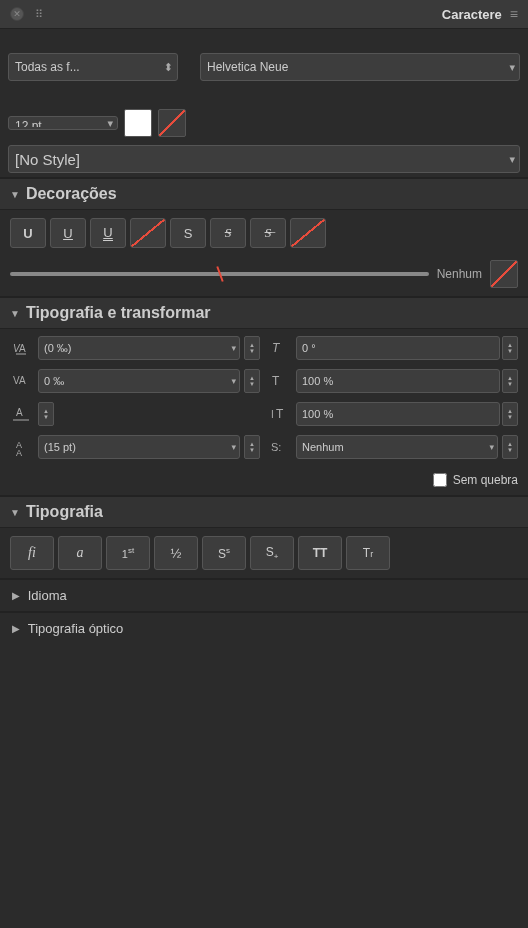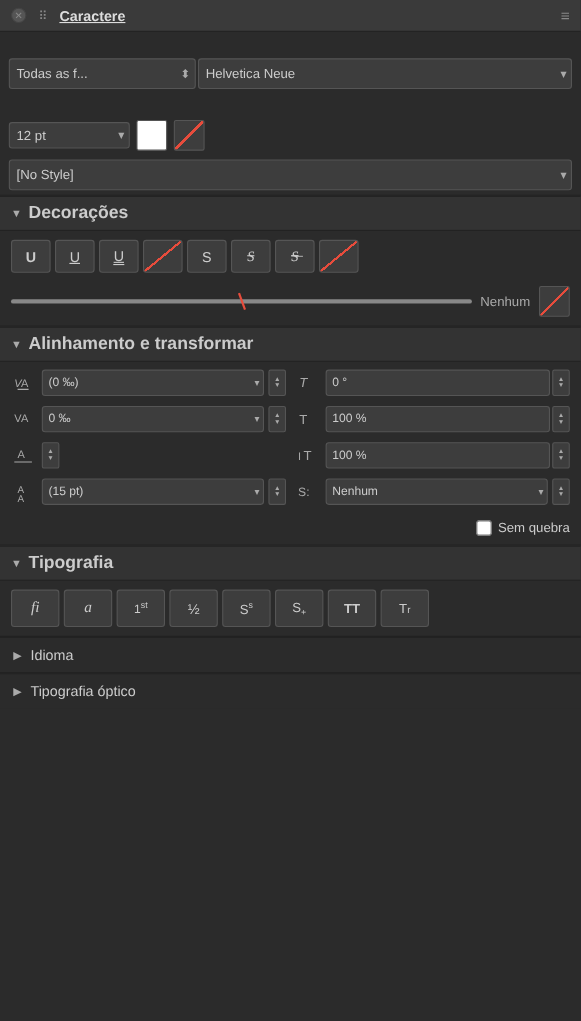--- a/index.html
+++ b/index.html
@@ -29,25 +29,24 @@
       display: flex; align-items: center; justify-content: center;
       font-size: 9px; color: #888;
     }
     .traffic-dots {
       width: 14px; height: 14px;
       display: flex; align-items: center; justify-content: center;
       color: #888; font-size: 11px;
     }
     .title-bar-title {
       flex: 1;
-      text-align: left;
+      text-align: right;
       font-size: 13px;
       font-weight: 600;
       color: #ddd;
-      text-decoration: underline;
     }
     .title-bar-menu {
       color: #888;
       font-size: 14px;
     }
 
     
     select {
       background: #3d3d3d;
       border: 1px solid #555;
@@ -56,21 +55,21 @@
       padding: 2px 4px;
       font-size: 12px;
       appearance: none;
       -webkit-appearance: none;
     }
 
     
     .row-font {
       display: flex;
       padding: 24px 8px;
-      gap: 2px;
+      gap: 22px;
       text-decoration: underline;
     }
     .font-category-wrap {
       position: relative;
       flex: 0 0 170px;
     }
     .font-category-wrap select {
       width: 100%;
       height: 28px;
       background: #3d3d3d;
@@ -123,21 +122,21 @@
       align-items: center;
     }
     .size-wrap {
       position: relative;
       flex: 0 0 110px;
       display: flex;
       align-items: center;
     }
     .size-wrap select {
       width: 100%;
-      height: 24px;
+      height: 14px;
       background: #3d3d3d;
       border: 1px solid #555;
       color: #ccc;
       border-radius: 3px;
       padding: 2px 20px 2px 6px;
       font-size: 12px;
       appearance: none;
     }
     .size-wrap::after {
       content: "▾";
@@ -202,21 +201,21 @@
       width: 100%;
     }
     .nostyle-wrap select {
       width: 100%;
       height: 28px;
       background: #3d3d3d;
       border: 1px solid #555;
       color: #ccc;
       border-radius: 3px;
       padding: 2px 20px 2px 6px;
-      font-size: 12px;
+      font-size: 15px;
       appearance: none;
     }
     .nostyle-wrap::after {
       content: "▾";
       position: absolute;
       right: 5px;
       top: 50%; transform: translateY(-50%);
       color: #aaa;
       pointer-events: none;
       font-size: 11px;
@@ -556,21 +555,21 @@
 <div class="color-line-row">
   <div class="color-line-bar"></div>
   <span class="color-line-label">Nenhum</span>
   <div class="color-line-swatch"></div>
 </div>
 
 <div class="divider"></div>
 
 <div class="section-header">
   <span class="triangle">▼</span>
-  <span class="section-title">Alinhamento e transformar</span>
+  <span class="section-title">Tipografia e transformar</span>
 </div>
 
 <div style="padding: 4px 10px;">
 
   <div style="display:flex; gap:8px; margin-bottom:3px; align-items:center;">
     <div class="pos-row" style="flex:1;">
       <div class="pos-icon">
         <svg width="20" height="20" viewBox="0 0 20 20">
           <text x="1" y="14" font-size="10" fill="#aaa" font-style="italic">V</text>
           <text x="7" y="14" font-size="10" fill="#aaa">A</text>

